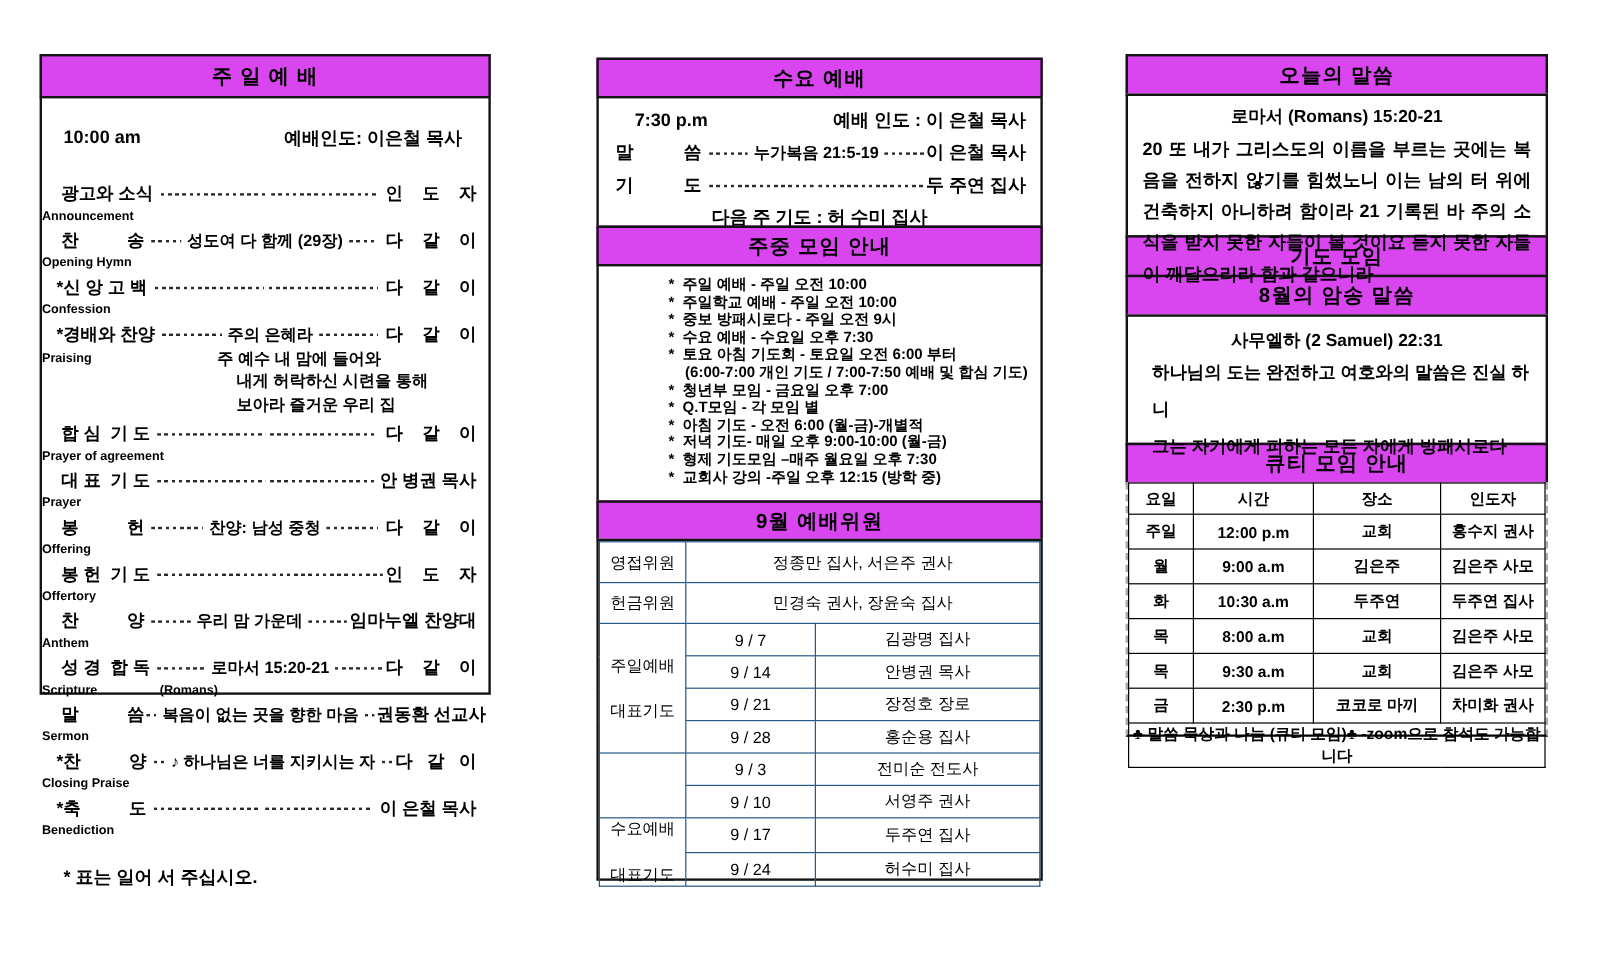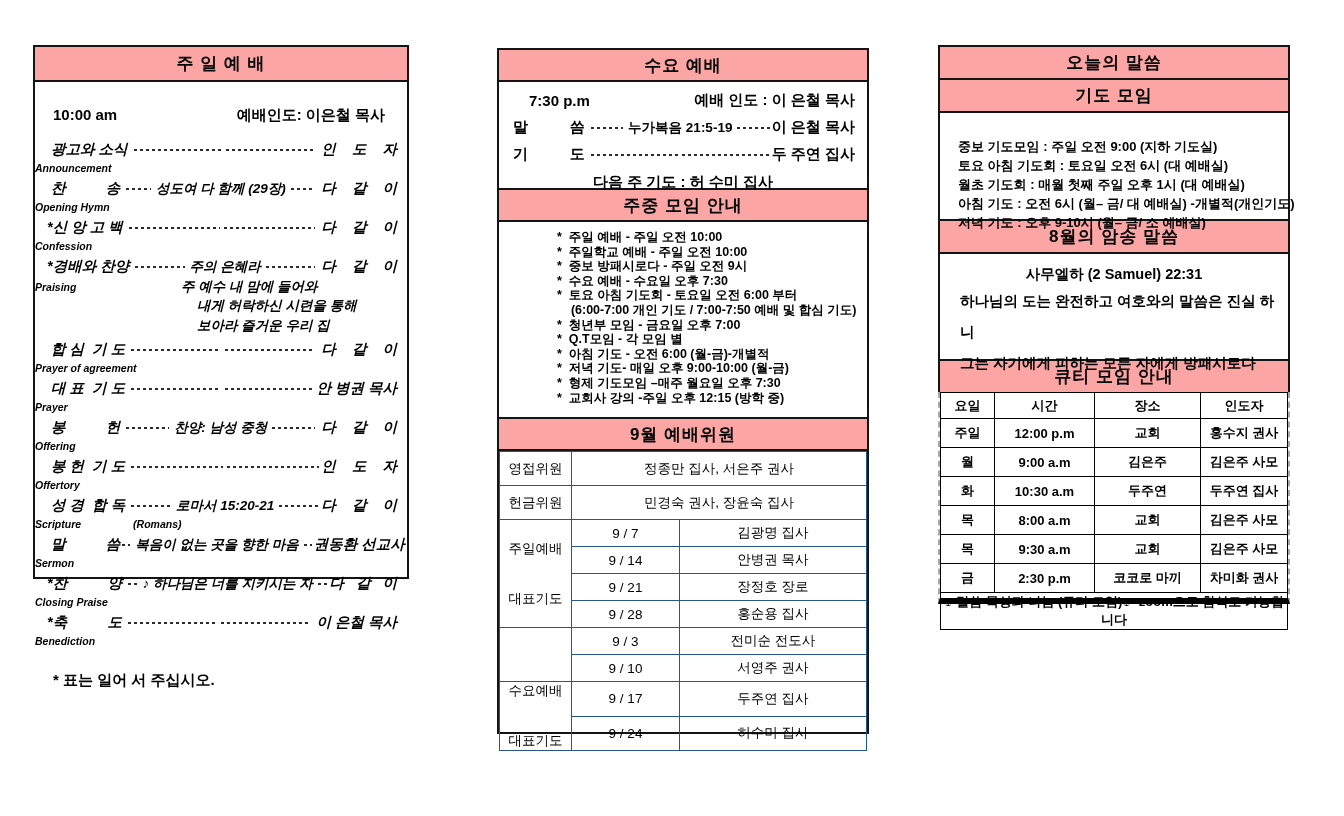--- a/index.html
+++ b/index.html
@@ -1,30 +1,30 @@
 <!DOCTYPE html>
 <html><head>
 <meta charset="utf-8">
 <style>
   * { margin:0; padding:0; box-sizing:border-box; }
   html,body { width:1344px; height:816px; background:#fff; overflow:hidden;
     font-family:"Liberation Sans","DejaVu Sans",sans-serif; color:#000; }
   .panel { position:absolute; }
   .box { border:2px solid #141414; background:#fff; }
   .box + .box { margin-top:-2px; }
-  .hdr { background:#fca5a5; display:flex; align-items:center; justify-content:center;
+  .hdr { background:#d946ef; display:flex; align-items:center; justify-content:center;
          font-weight:bold; font-size:17px; letter-spacing:1px; }
 
   
   #p-left  { left:33px;  top:45px;  width:376px; }
   #p-left .hdr { height:37px; }
   #sun-body { height:499px; padding-top:24px; }
   .time-row { display:flex; justify-content:space-between; padding:0 22px 0 18px;
               font-weight:bold; font-size:15px; white-space:pre; }
-  .svc-list { margin-top:14px;font-style:italic; }
+  .svc-list { margin-top:26px; }
   .svc-item { margin-bottom:2px; }
   .svc-main { display:flex; align-items:center; padding:0 10px 0 12px;
               font-weight:bold; font-size:14.5px; height:21px; }
   .svc-label,.svc-right,.svc-mid { white-space:pre; }
   .svc-mid { font-size:13.5px; padding:0 3px; }
   .svc-mid:empty { display:none; padding:0; }
   .d { flex:1 1 8px; height:2px; align-self:center; margin:0 2px; min-width:8px;
        background:repeating-linear-gradient(90deg,#2a2a2a 0 3px,transparent 3px 6px); }
   .svc-sub { font-weight:bold; font-size:10.5px; height:16px;
              display:flex; align-items:center; }
@@ -53,36 +53,36 @@
   #cmt-body { height:285px; padding:0; }
   #cmt-body table { height:100%; }
   #cmt-body td { border:1px solid #24588a; text-align:center; vertical-align:middle;
                  font-weight:normal; font-size:13.5px; }
   #cmt-body tr.toprow { height:34px; }
   #cmt-body tr.schrow { height:27px; }
   #cmt-body col.c1 { width:72px; } #cmt-body col.c2 { width:108px; }
   td.cat { font-size:13px; }
   td.catA { border-bottom:2px solid #909090; }
   td.catB { border-bottom:2px dashed #c2c2c2; }
-  .cat-inner { display:flex; flex-direction:column; gap:32px; }
+  .cat-inner { display:flex; flex-direction:column; gap:20px; }
 
   
   #p-right { left:938px; top:45px; width:352px; }
   #p-right .hdr { height:35px; }
   #today-body { height:120px; padding-top:6px; }
   .ref-line { text-align:center; font-weight:bold; font-size:14.5px; height:24px;
               line-height:24px; }
   .verse { padding:2px 12px 0 12px; font-weight:bold; font-size:15px;
            line-height:26px; text-align:justify; }
   #pray-body { height:110px; padding:24px 0 0 18px; }
   .pray-line { font-weight:bold; font-size:13px; line-height:19px; white-space:pre; }
   #mem-body { height:109px; padding-top:8px; }
   .mem-line { padding-left:20px; font-weight:bold; font-size:14.5px; line-height:31px; }
   #qt-wrap { border-left:2px dashed #a8a8a8; border-right:2px dashed #a8a8a8;
-             border-bottom:6px solid #000000; margin-top:-2px; height:212px; background:#fff; }
+             border-bottom:2px solid #000000; margin-top:-2px; height:212px; background:#fff; }
   #qt-wrap td { border:1px solid #000; text-align:center; vertical-align:middle;
                 font-weight:bold; font-size:13px; }
   #qt-wrap tr.qhead { height:26px; }
   #qt-wrap tr.qrow { height:29px; }
   #qt-wrap tr.qnote { height:34px; }
   #qt-wrap col.q1{width:54px;} #qt-wrap col.q2{width:100px;} #qt-wrap col.q3{width:106px;}
 </style>
 </head>
 <body>
 
@@ -190,20 +190,32 @@
             <span class="svc-label"> 봉 헌  기 도 </span>
             <span class="d"></span>
             <span class="d"></span>
             <span class="svc-right">인    도    자</span>
           </div>
         <div class="svc-sub">
             <span>Offertory</span>
           </div>
       </div>
 
+      <div class="svc-item">
+        <div class="svc-main">
+            <span class="svc-label"> 찬          양 </span>
+            <span class="d"></span>
+            <span class="svc-mid">우리 맘 가운데</span>
+            <span class="d"></span>
+            <span class="svc-right">임마누엘 찬양대</span>
+          </div>
+        <div class="svc-sub">
+            <span>Anthem</span>
+          </div>
+      </div>
 
       <div class="svc-item">
         <div class="svc-main">
             <span class="svc-label"> 성 경  합 독 </span>
             <span class="d"></span>
             <span class="svc-mid">로마서 15:20-21</span>
             <span class="d"></span>
             <span class="svc-right">다    같    이</span>
           </div>
         <div class="svc-sub">
@@ -356,29 +368,26 @@
             <td>9 / 24</td>
             <td>허수미 집사</td>
           </tr>
       </tbody>
     </table>
   </div>
 </div>
 
 <div class="panel" id="p-right">
   <div class="box hdr">오늘의 말씀</div>
+  <div class="box" id="today-body">
+    <div class="ref-line">로마서 (Romans) 15:20-21</div>
+    <div class="verse">20 또 내가 그리스도의 이름을 부르는 곳에는 복음을 전하지 않기를 힘썼노니 이는 남의 터 위에 건축하지 아니하려 함이라 21 기록된 바 주의 소식을 받지 못한 자들이 볼 것이요 듣지 못한 자들이 깨달으리라 함과 같으니라</div>
+  </div>
 
   <div class="box hdr">기도 모임</div>
-  <div class="box" id="pray-body">
-    <div class="pray-line">중보 기도모임 : 주일 오전 9:00 (지하 기도실)</div>
-    <div class="pray-line">토요 아침 기도회 : 토요일 오전 6시 (대 예배실)</div>
-    <div class="pray-line">월초 기도회 : 매월 첫째 주일 오후 1시 (대 예배실)</div>
-    <div class="pray-line">아침 기도 : 오전 6시 (월– 금/ 대 예배실) -개별적(개인기도)</div>
-    <div class="pray-line">저녁 기도 : 오후 9-10시 (월– 금/ 소 예배실)</div>
-  </div>
 
   <div class="box hdr">8월의 암송 말씀</div>
   <div class="box" id="mem-body">
     <div class="ref-line">사무엘하 (2 Samuel) 22:31</div>
     <div class="mem-line">하나님의 도는 완전하고 여호와의 말씀은 진실 하니</div>
     <div class="mem-line">그는 자기에게 피하는 모든 자에게 방패시로다</div>
   </div>
 
   <div class="box hdr">큐티 모임 안내</div>
   <div id="qt-wrap">

